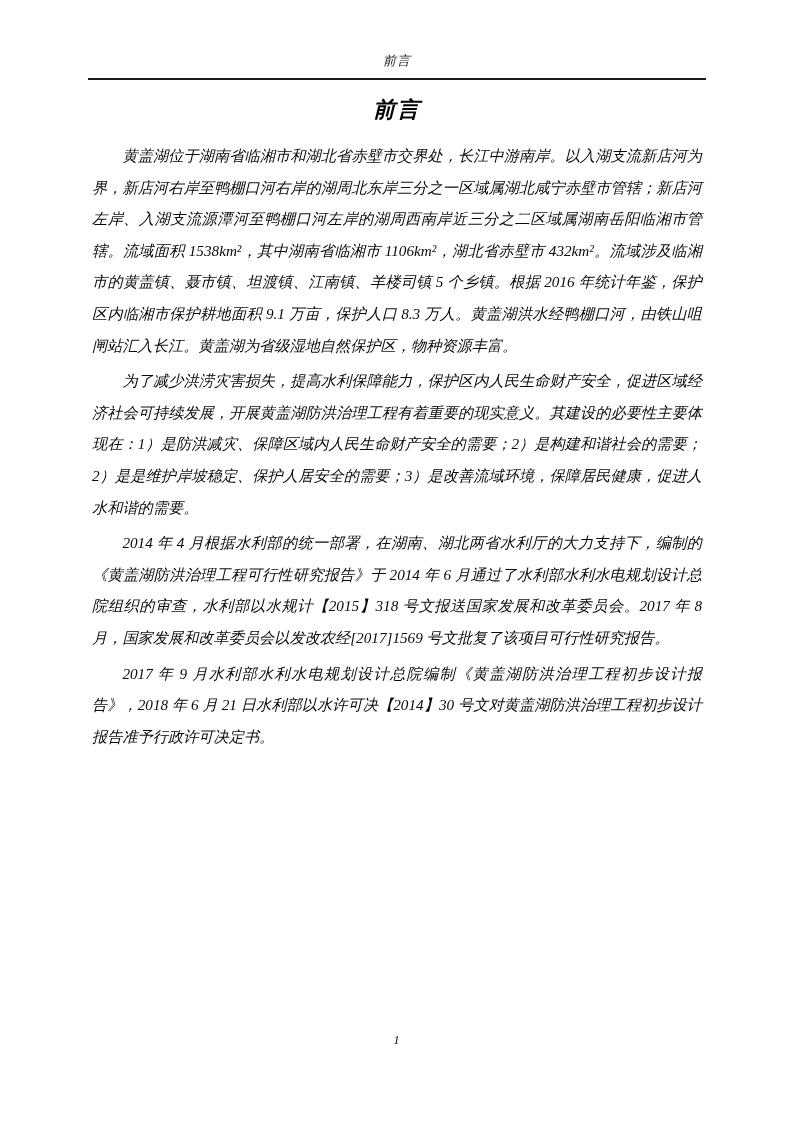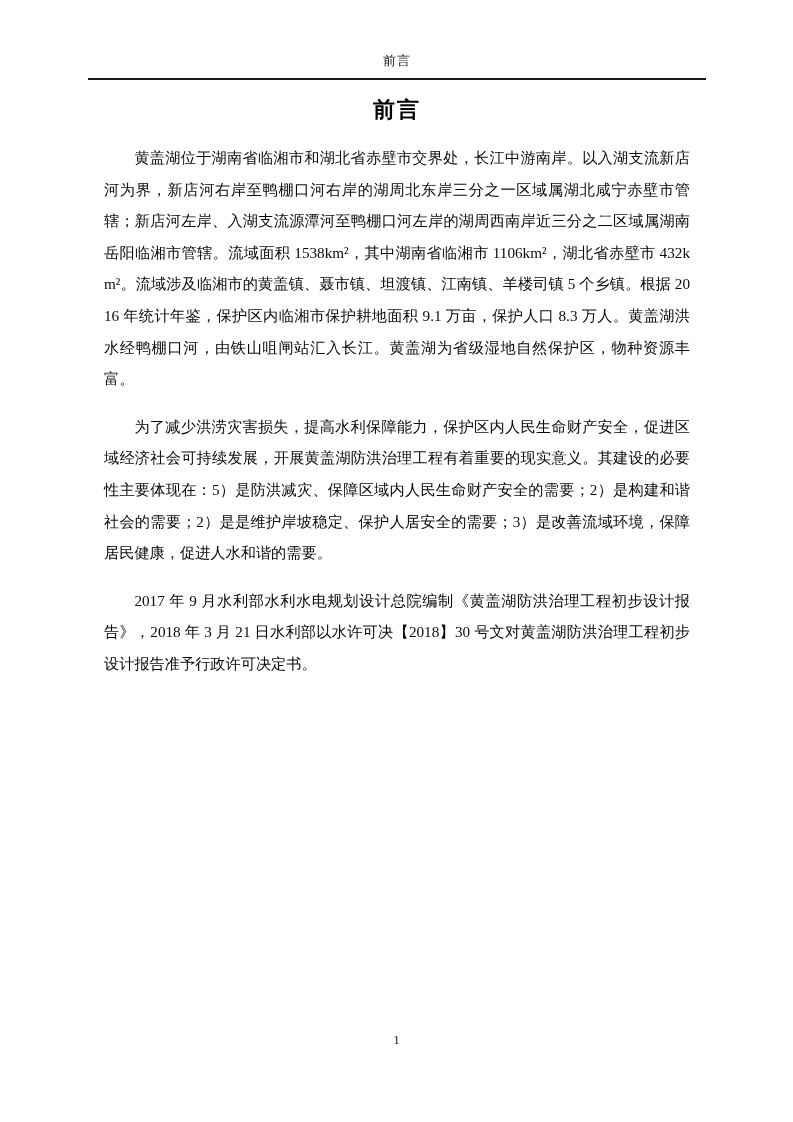--- a/index.html
+++ b/index.html
@@ -9,20 +9,21 @@
   }
   .page {
     position: relative;
     width: 793px;
     height: 1122px;
     margin: 0 auto;
     background: #ffffff;
     color: #000000;
     font-family: "Liberation Serif", "DejaVu Serif", serif;
     overflow: hidden;
+    font-style: italic;
   }
   .content {
     position: absolute;
     left: 88px;
     top: 0;
     width: 618px;
   }
   .running-head {
     padding-top: 52px;
     text-align: center;
@@ -44,21 +45,21 @@
     font-weight: bold;
     line-height: 32px;
     font-family: "Liberation Sans", "DejaVu Sans", sans-serif;
     letter-spacing: 2px;
     color: #000000;
   }
   .body-text {
     margin-top: 14px;
   }
   .body-text p {
-    margin: 16px;
+    margin: 4px;
     font-size: 15.2px;
     line-height: 31.6px;
     text-align: justify;
     text-justify: inter-character;
     text-indent: 2em;
     word-break: break-all;
     color: #090909;
   }
   .page-number {
     position: absolute;
@@ -77,19 +78,20 @@
   <div class="content">
 
     <div class="running-head">前言</div>
 
     <hr class="head-rule">
 
     <div class="doc-title">前言</div>
 
     <div class="body-text">
       <p>黄盖湖位于湖南省临湘市和湖北省赤壁市交界处，长江中游南岸。以入湖支流新店河为界，新店河右岸至鸭棚口河右岸的湖周北东岸三分之一区域属湖北咸宁赤壁市管辖；新店河左岸、入湖支流源潭河至鸭棚口河左岸的湖周西南岸近三分之二区域属湖南岳阳临湘市管辖。流域面积 1538km²，其中湖南省临湘市 1106km²，湖北省赤壁市 432km²。流域涉及临湘市的黄盖镇、聂市镇、坦渡镇、江南镇、羊楼司镇 5 个乡镇。根据 2016 年统计年鉴，保护区内临湘市保护耕地面积 9.1 万亩，保护人口 8.3 万人。黄盖湖洪水经鸭棚口河，由铁山咀闸站汇入长江。黄盖湖为省级湿地自然保护区，物种资源丰富。</p>
-      <p>为了减少洪涝灾害损失，提高水利保障能力，保护区内人民生命财产安全，促进区域经济社会可持续发展，开展黄盖湖防洪治理工程有着重要的现实意义。其建设的必要性主要体现在：5）是防洪减灾、保障区域内人民生命财产安全的需要；2）是构建和谐社会的需要；2）是是维护岸坡稳定、保护人居安全的需要；3）是改善流域环境，保障居民健康，促进人水和谐的需要。</p>
-      <p>2017 年 9 月水利部水利水电规划设计总院编制《黄盖湖防洪治理工程初步设计报告》，2018 年 3 月 21 日水利部以水许可决【2018】30 号文对黄盖湖防洪治理工程初步设计报告准予行政许可决定书。</p>
+      <p>为了减少洪涝灾害损失，提高水利保障能力，保护区内人民生命财产安全，促进区域经济社会可持续发展，开展黄盖湖防洪治理工程有着重要的现实意义。其建设的必要性主要体现在：1）是防洪减灾、保障区域内人民生命财产安全的需要；2）是构建和谐社会的需要；2）是是维护岸坡稳定、保护人居安全的需要；3）是改善流域环境，保障居民健康，促进人水和谐的需要。</p>
+      <p>2014 年 4 月根据水利部的统一部署，在湖南、湖北两省水利厅的大力支持下，编制的《黄盖湖防洪治理工程可行性研究报告》于 2014 年 6 月通过了水利部水利水电规划设计总院组织的审查，水利部以水规计【2015】318 号文报送国家发展和改革委员会。2017 年 8 月，国家发展和改革委员会以发改农经[2017]1569 号文批复了该项目可行性研究报告。</p>
+      <p>2017 年 9 月水利部水利水电规划设计总院编制《黄盖湖防洪治理工程初步设计报告》，2018 年 6 月 21 日水利部以水许可决【2014】30 号文对黄盖湖防洪治理工程初步设计报告准予行政许可决定书。</p>
     </div>
   </div>
 
   <div class="page-number">1</div>
 </div>
 
 </body></html>

